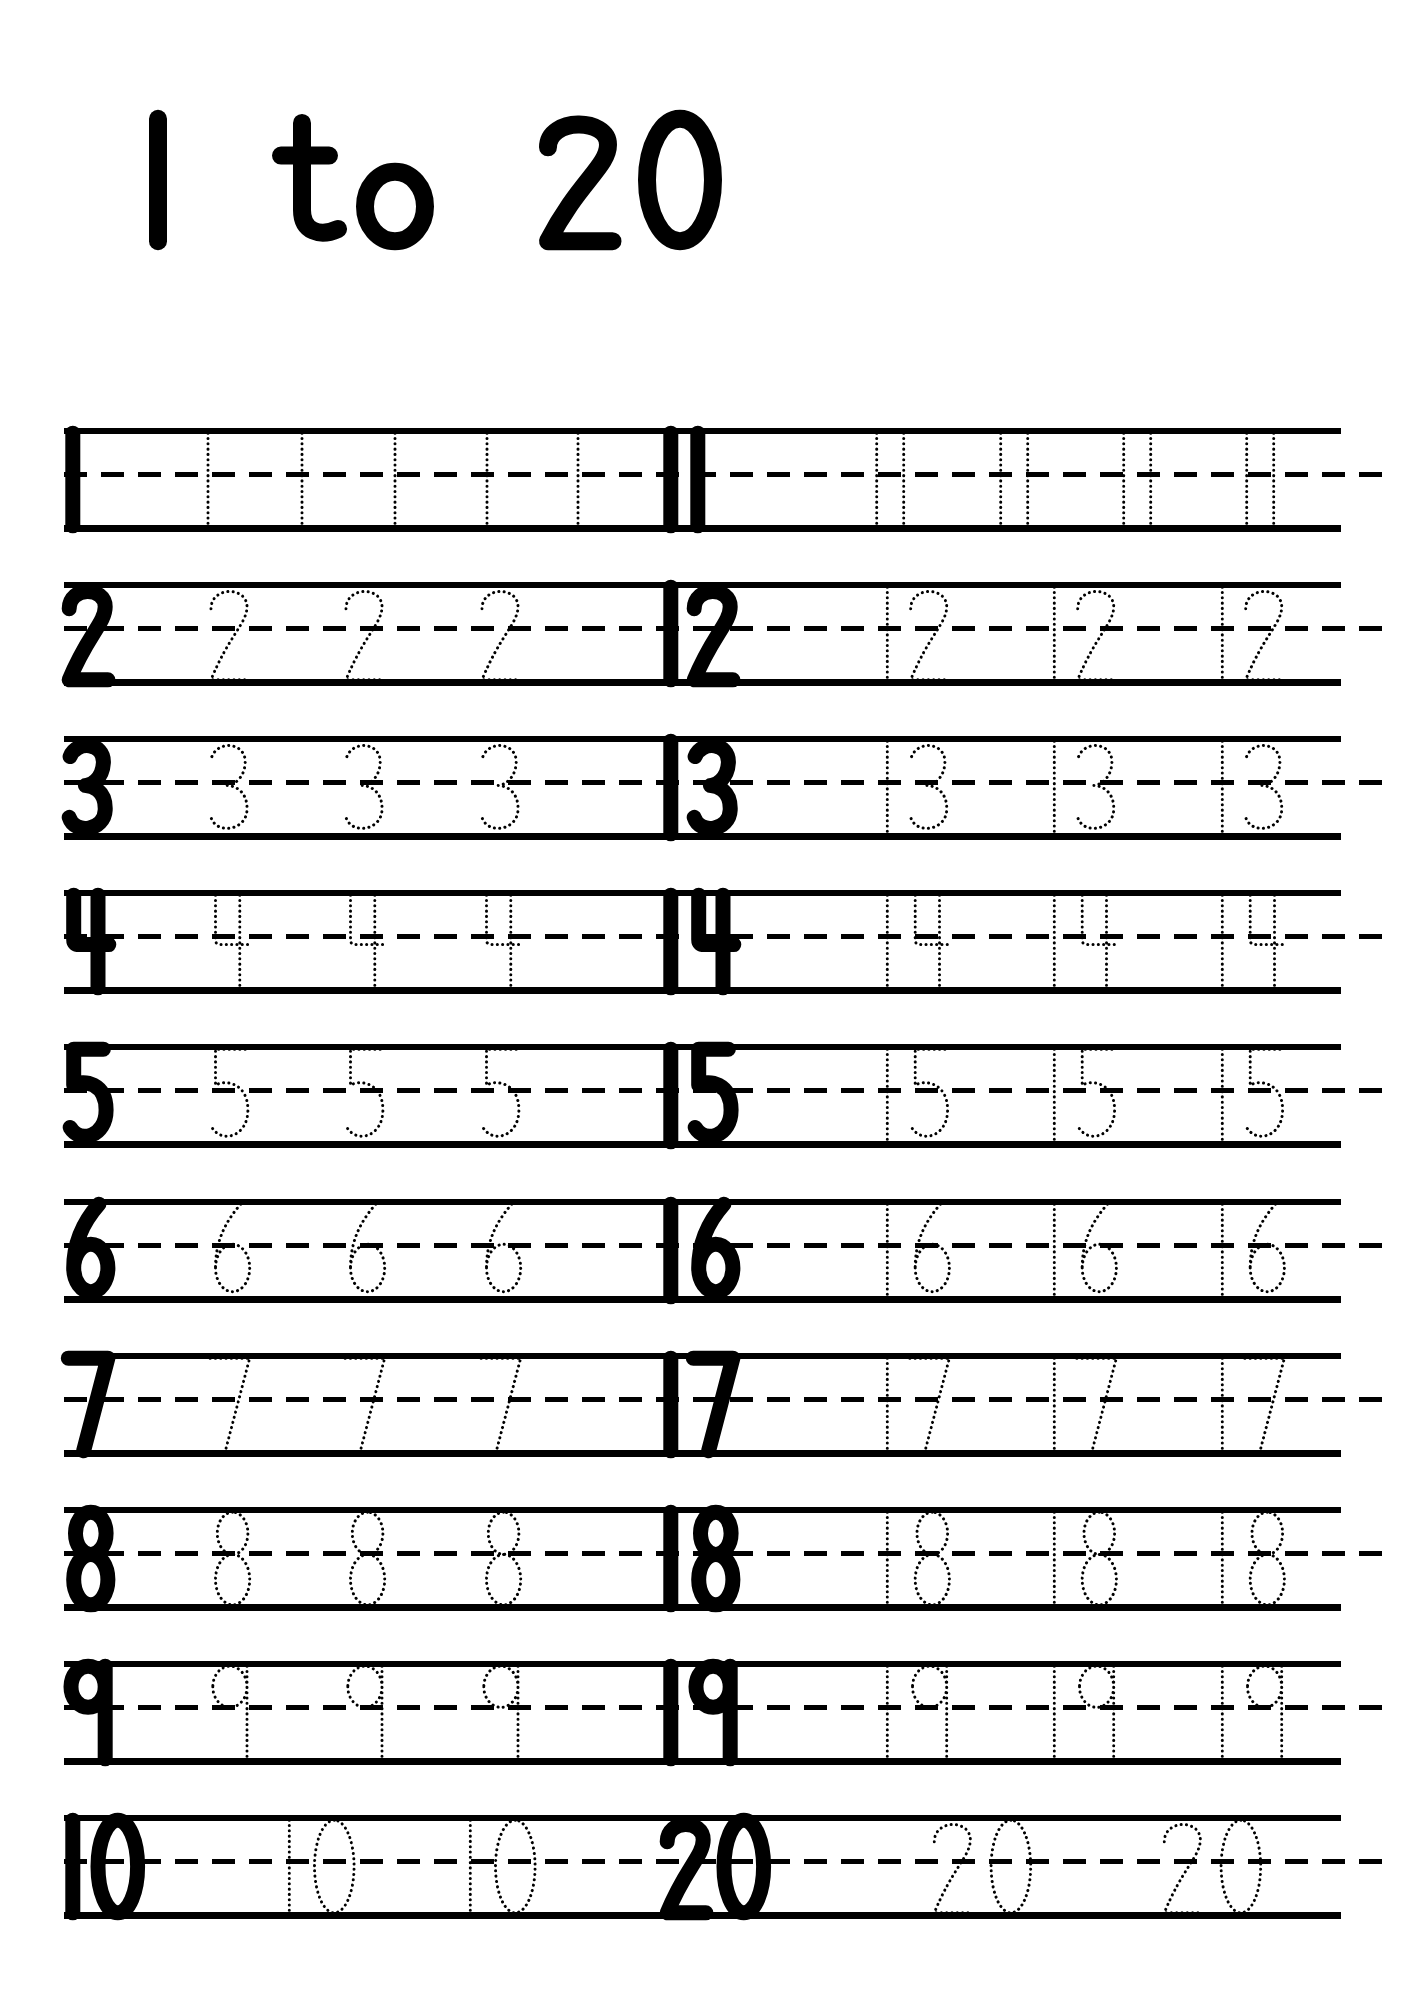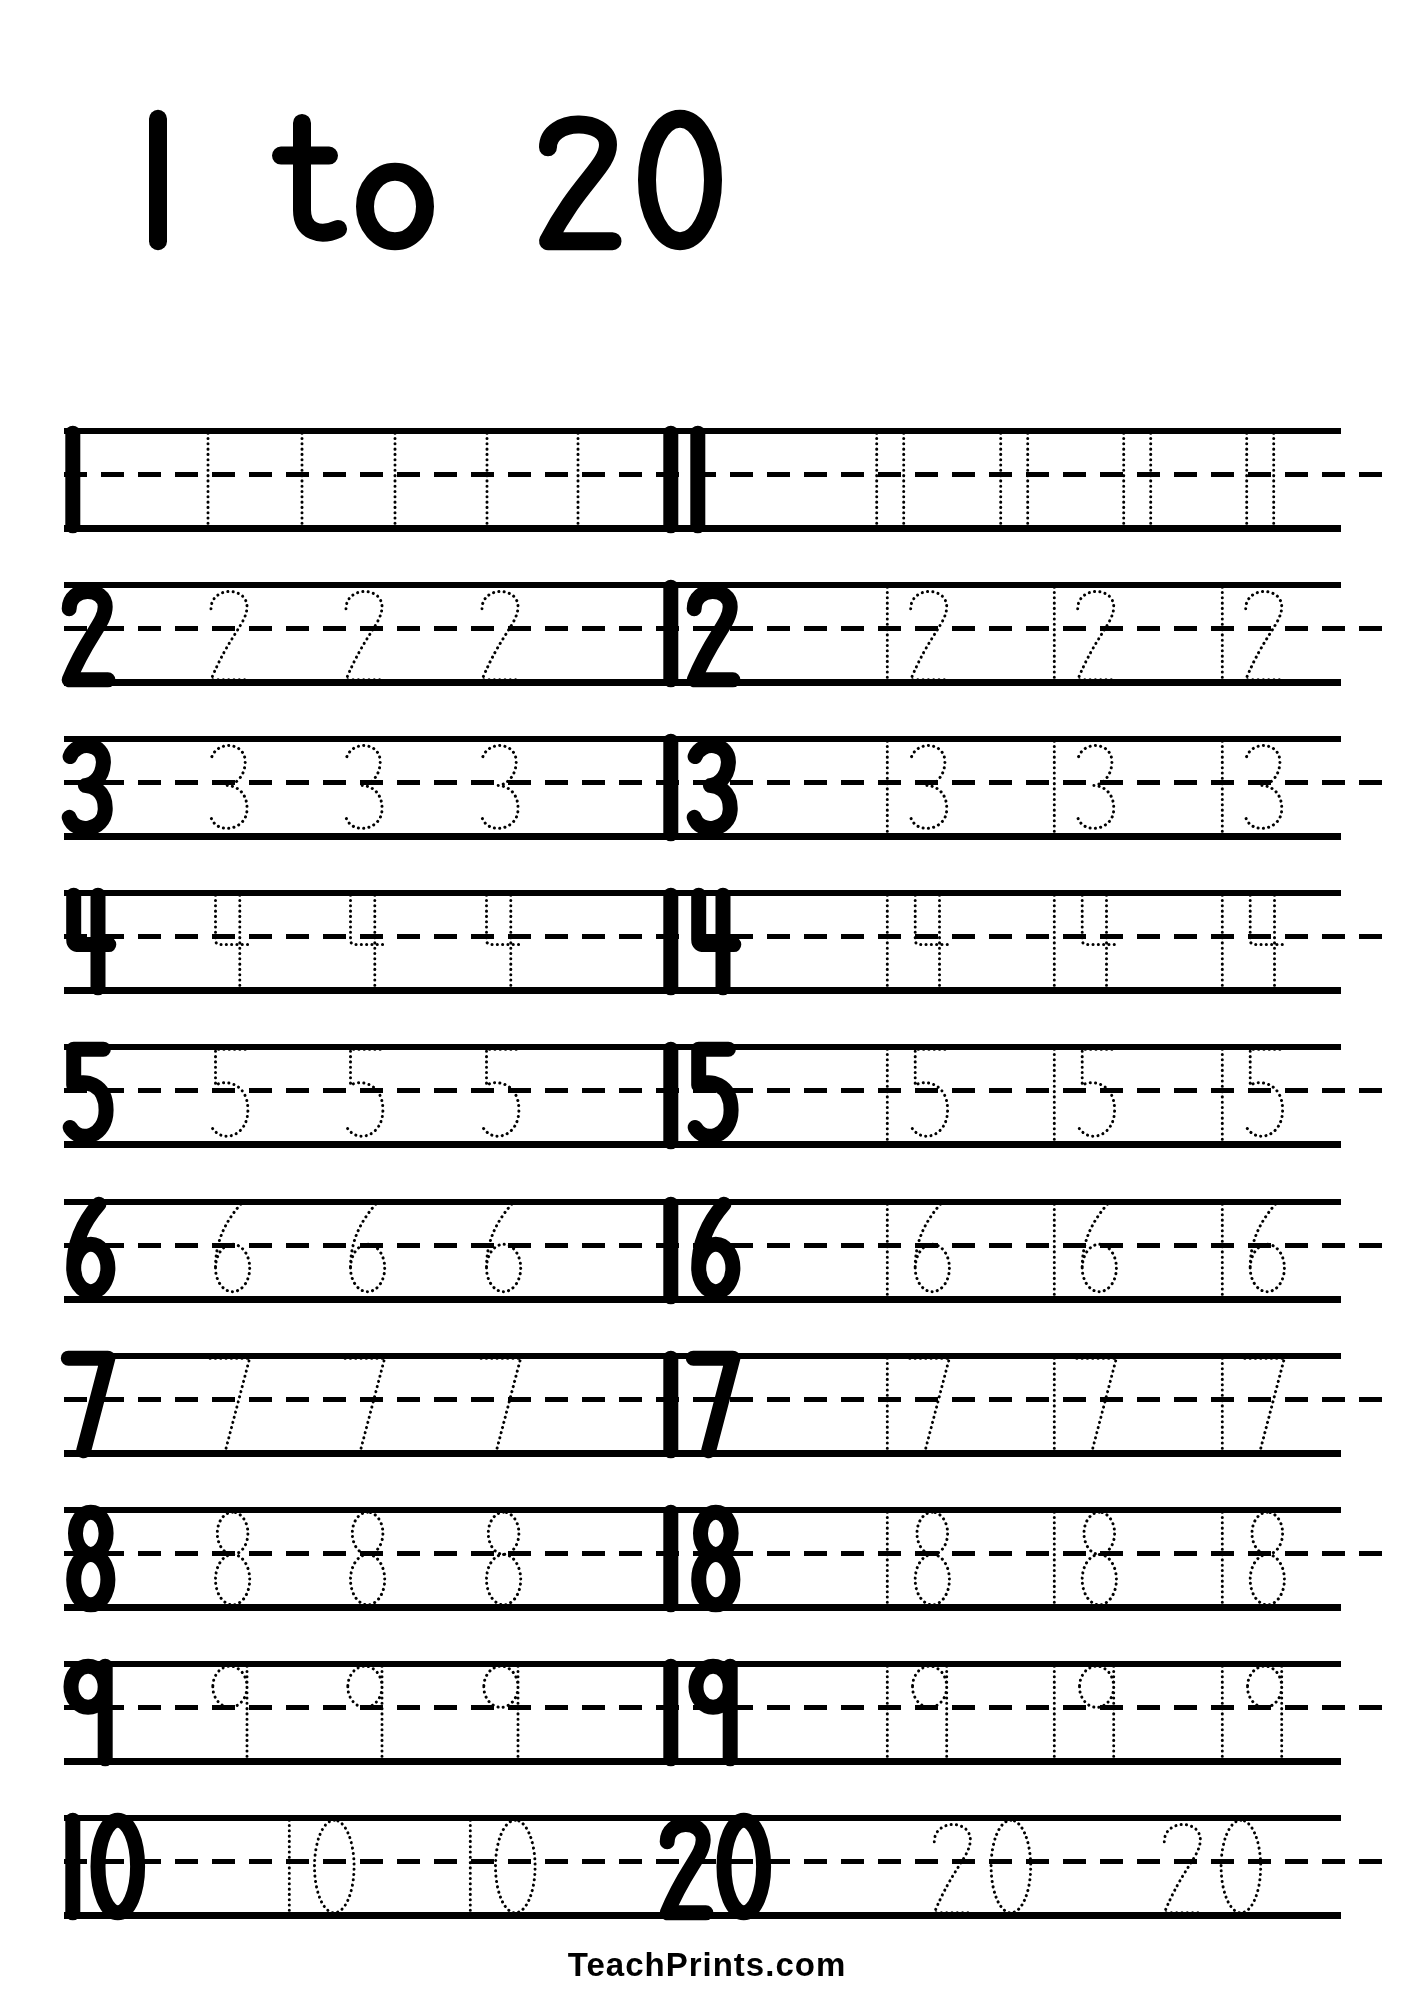--- a/index.html
+++ b/index.html
@@ -652,14 +652,13 @@
         <div class="trace-wrap" style="left: 1146px;"><span class="num trace" aria-label="20">
             <svg viewBox="0 0 56 100" preserveAspectRatio="none" style="width: 50.4px; height: 103px;">
               <path d="M8 26 C8 4 48 4 48 24 C48 40 28 52 8 95 L51 95" vector-effect="non-scaling-stroke" stroke-width="3"></path>
             </svg>
             <svg viewBox="0 0 56 100" preserveAspectRatio="none" style="width: 50.4px; height: 103px;">
               <path d="M32 5 A22 45 0 1 0 32 95 A22 45 0 1 0 32 5" vector-effect="non-scaling-stroke" stroke-width="3"></path>
             </svg>
           </span></div>
       </div>
     </div>
-  <div id="footer">TeachPrints.com</div>
 </div>
 
 </body></html>

